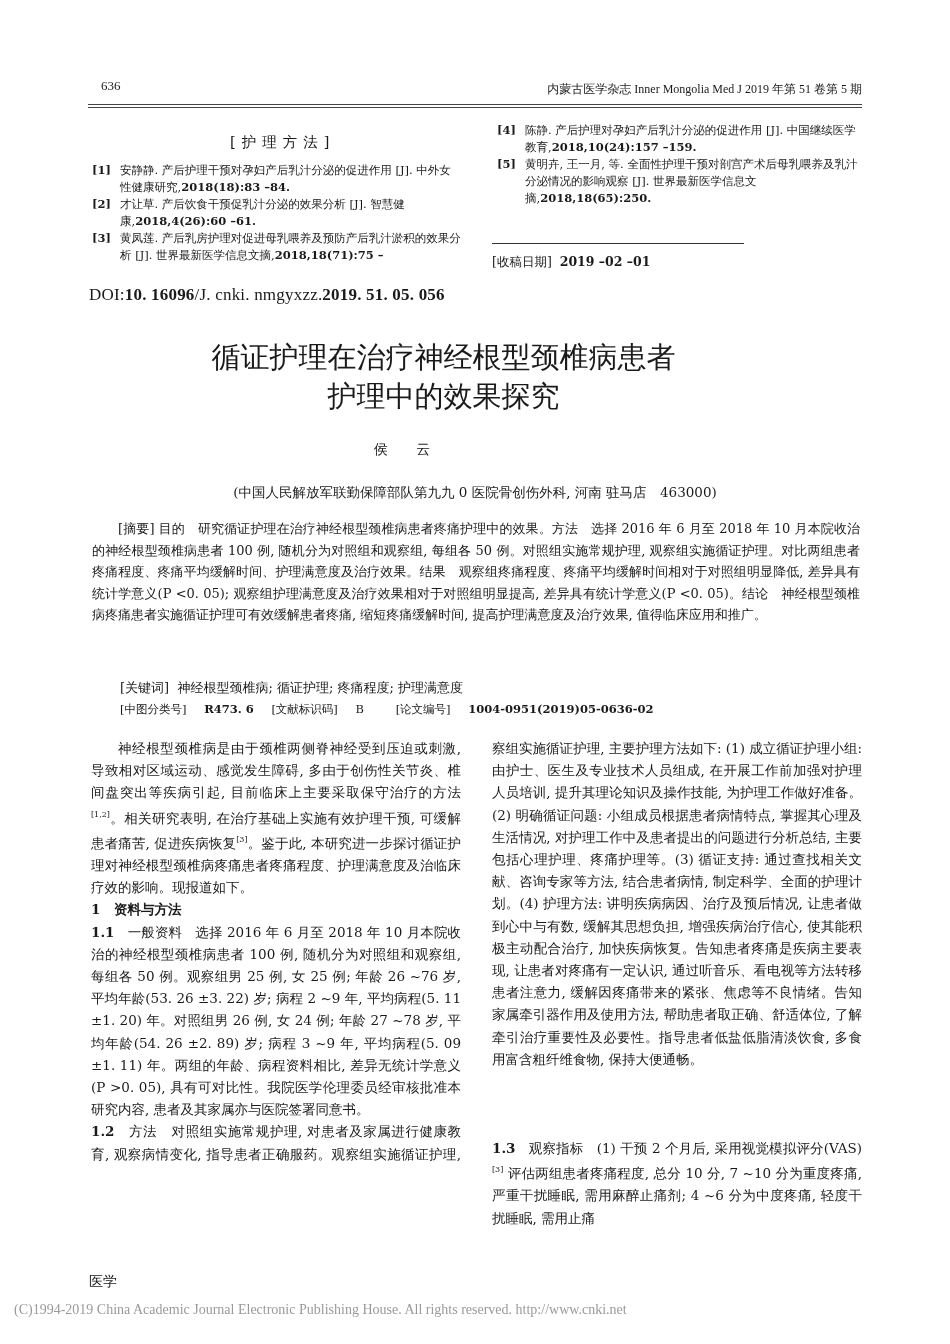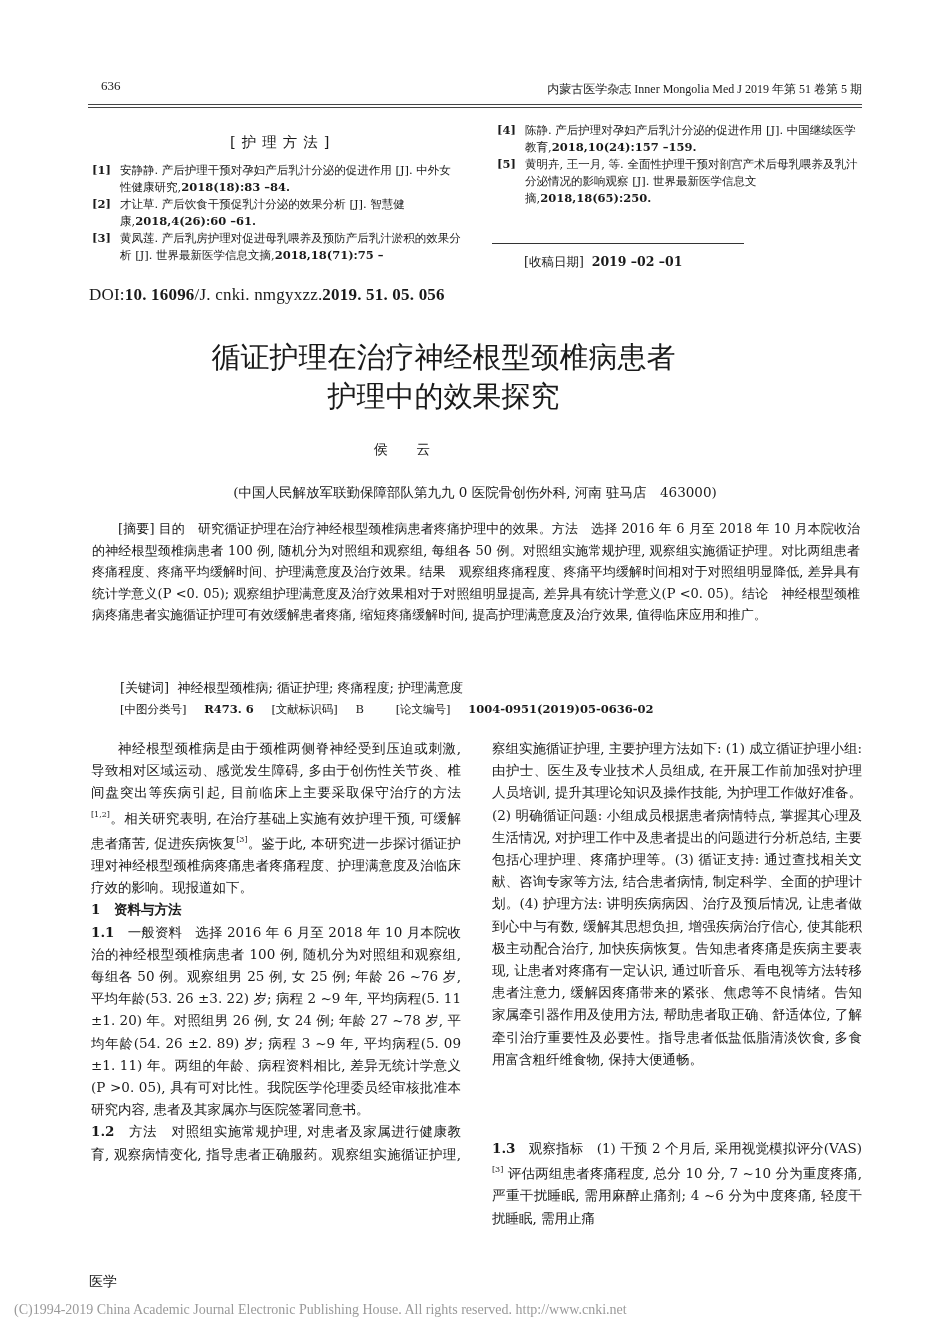--- a/index.html
+++ b/index.html
@@ -15,21 +15,21 @@
 
   .refs-title { left: 230px; top: 133px; font-size: 14.5px; letter-spacing: 6px; }
   .ref-col { font-size: 11.5px; line-height: 17px; }
   .ref-col-left { left: 92px; top: 162px; width: 370px; }
   .ref-col-right { left: 497px; top: 122px; width: 370px; }
   .ref { position: relative; padding-left: 28px; margin: 0; }
   .ref .num { position: absolute; left: 0; top: 0; font-weight: bold; }
   .ref b, .b { font-weight: bold; }
   .ref-cont { padding-left: 28px; font-weight: bold; }
   .received-rule { left: 492px; top: 243px; width: 252px; border-top: 1px solid #333; }
-  .received { left: 492px; top: 254px; font-size: 12.5px; margin-left: 32px; }
+  .received { left: 492px; top: 254px; font-size: 12.5px; }
 
   .doi { left: 89px; top: 285px; font-size: 17px; font-family: "Liberation Serif", serif; letter-spacing: 0.2px; }
   .doi b { font-weight: bold; margin-top: 36px; }
 
   .title { left: 0; width: 887px; top: 338px; text-align: center; font-size: 29px; line-height: 39px; font-family: "DejaVu Sans", sans-serif; font-weight: normal; }
   .author { left: 0; width: 776px; top: 441px; text-align: center; font-size: 14px; letter-spacing: 12px; margin-left: 20px; }
   .affiliation { left: 0; width: 950px; top: 484px; text-align: center; font-size: 13.5px; }
 
   .abstract { left: 92px; top: 518px; width: 768px; font-size: 13px; line-height: 21.5px; text-align: justify; }
   .abstract p { margin: 0; text-indent: 2em; }

